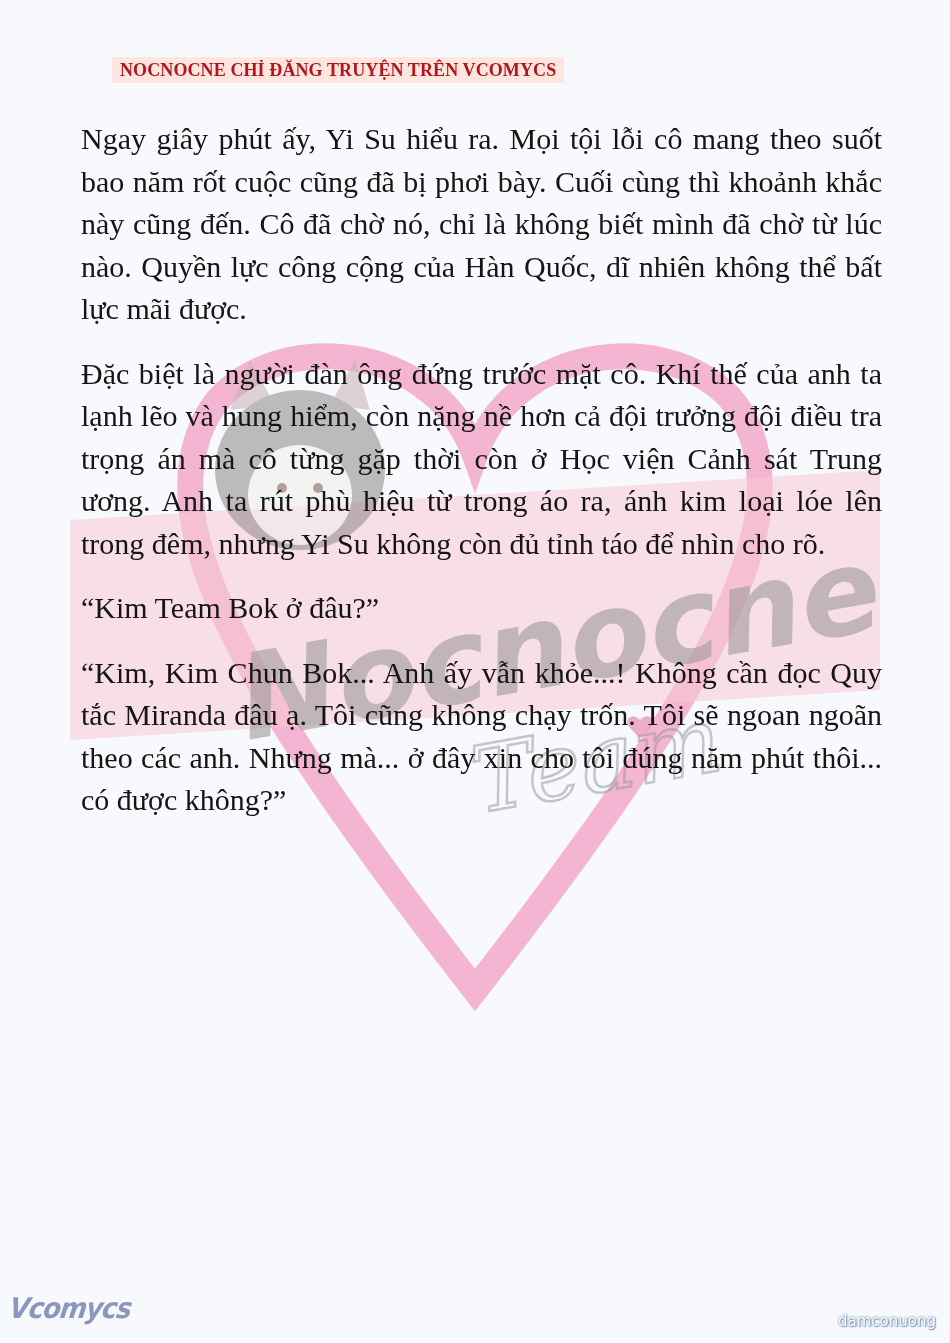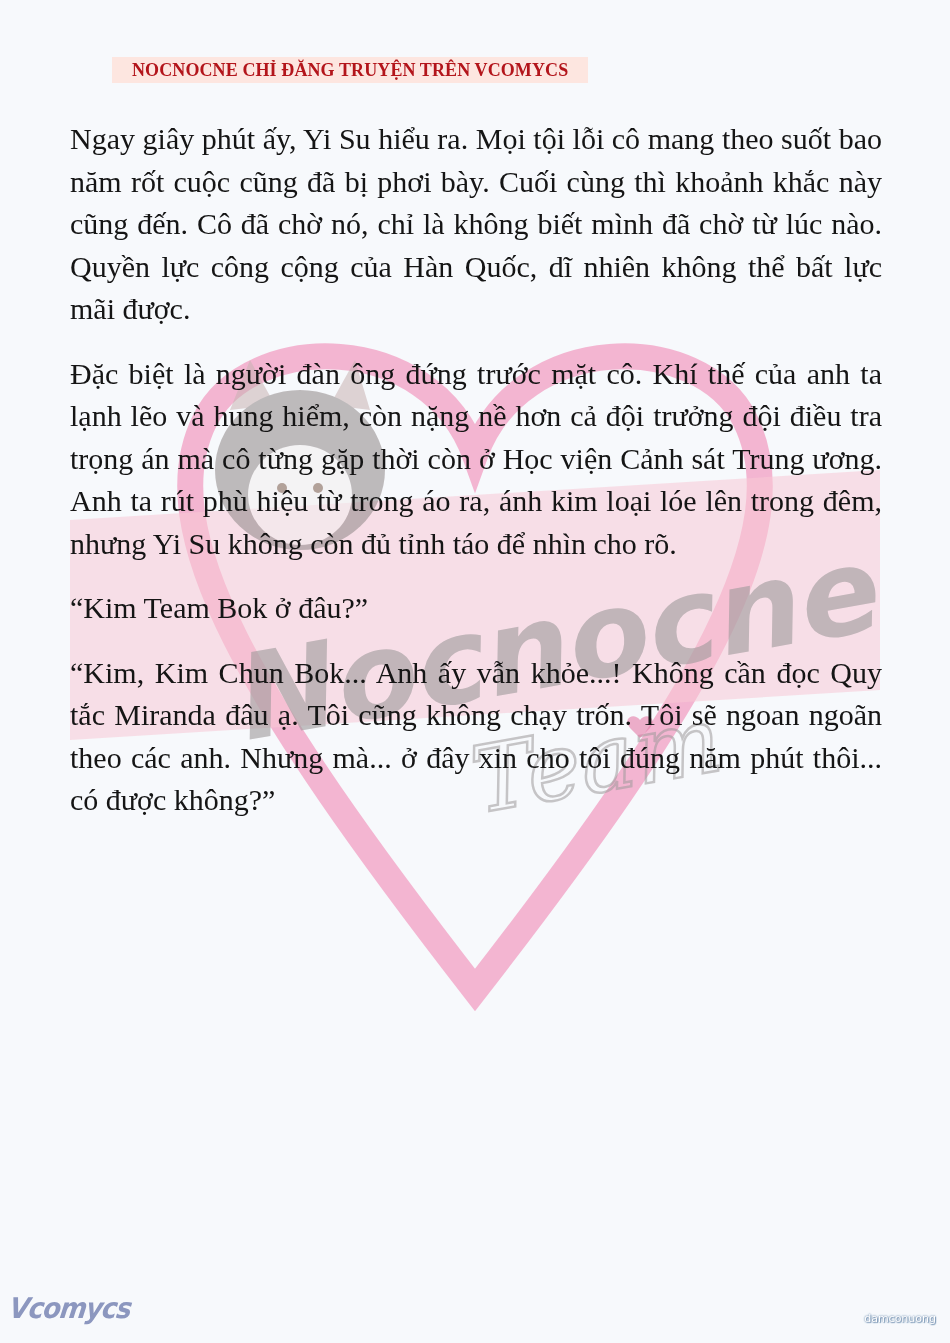--- a/index.html
+++ b/index.html
@@ -11,42 +11,42 @@
   }
   .page { position: absolute; inset: 0; }
   .watermark { position: absolute; left: 0; top: 0; width: 950px; height: 1343px; pointer-events: none; }
   .header-banner {
     position: absolute; left: 112px; top: 57px;
     background: #fde6e0;
     color: #b3151b;
     font-weight: bold;
     font-size: 18px;
     letter-spacing: 0.1px;
-    padding: 2px 20px;
+    padding: 2px 8px;
     line-height: 22px;
     white-space: nowrap;
   }
   .content {
     position: absolute; left: 70px; top: 118px; width: 812px;
     color: #151515;
     font-size: 30px;
     line-height: 42.5px;
   }
-  .para { margin: 0 0 22px 0; text-align: justify; text-align-last: left; }
+  .para { margin: 0 0 22px 11px; text-align: justify; text-align-last: left; }
   .logo-left {
     position: absolute; left: 10px; top: 1293px;
     font-family: "DejaVu Sans", sans-serif;
     font-style: italic; font-weight: bold;
     font-size: 26px; color: #8c97bf; letter-spacing: -1px;
     transform: skewX(-8deg) scaleY(1.1);
   }
   .logo-right {
     position: absolute; right: 14px; top: 1312px;
     font-family: "DejaVu Sans", sans-serif;
-    font-size: 11px; color: #ffffff;
+    font-size: 15px; color: #ffffff;
     text-shadow: 0 0 2px #7f9ab8, 0 0 2px #7f9ab8, 1px 1px 1px #7f9ab8;
   }
 </style>
 </head>
 <body>
 
 <div class="page">
 
   <svg class="watermark" viewBox="0 0 950 1343">
 

